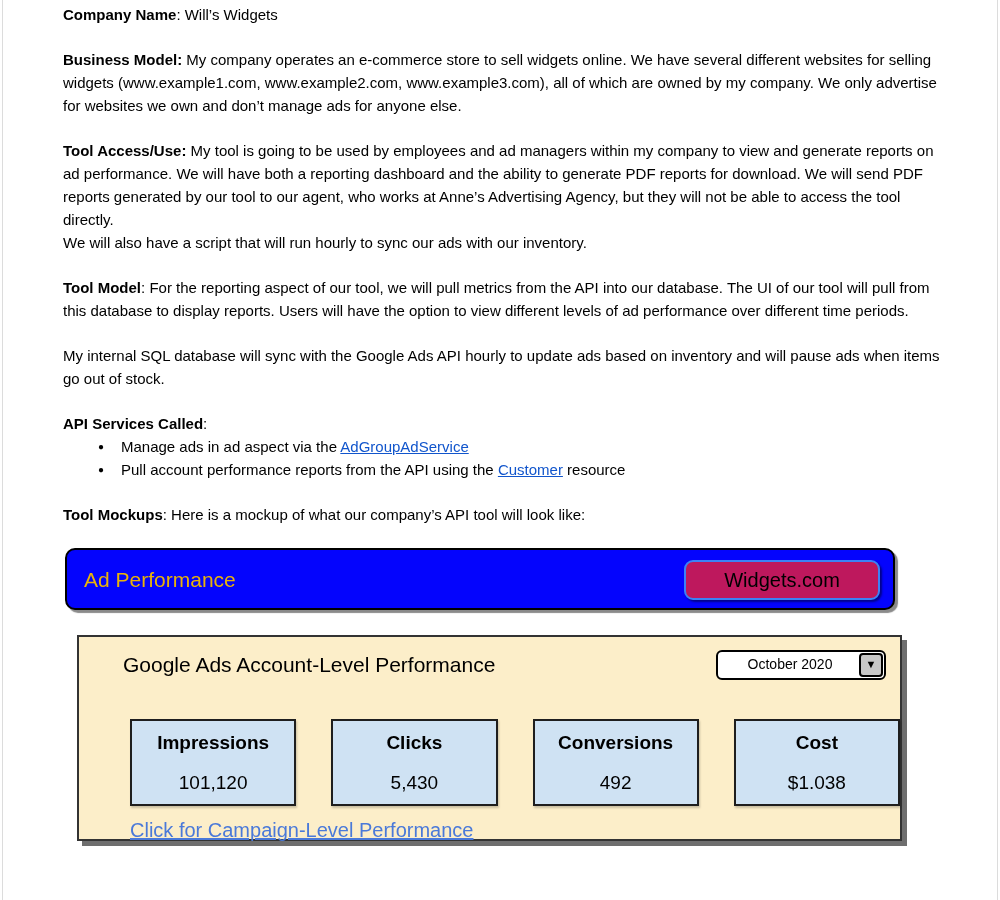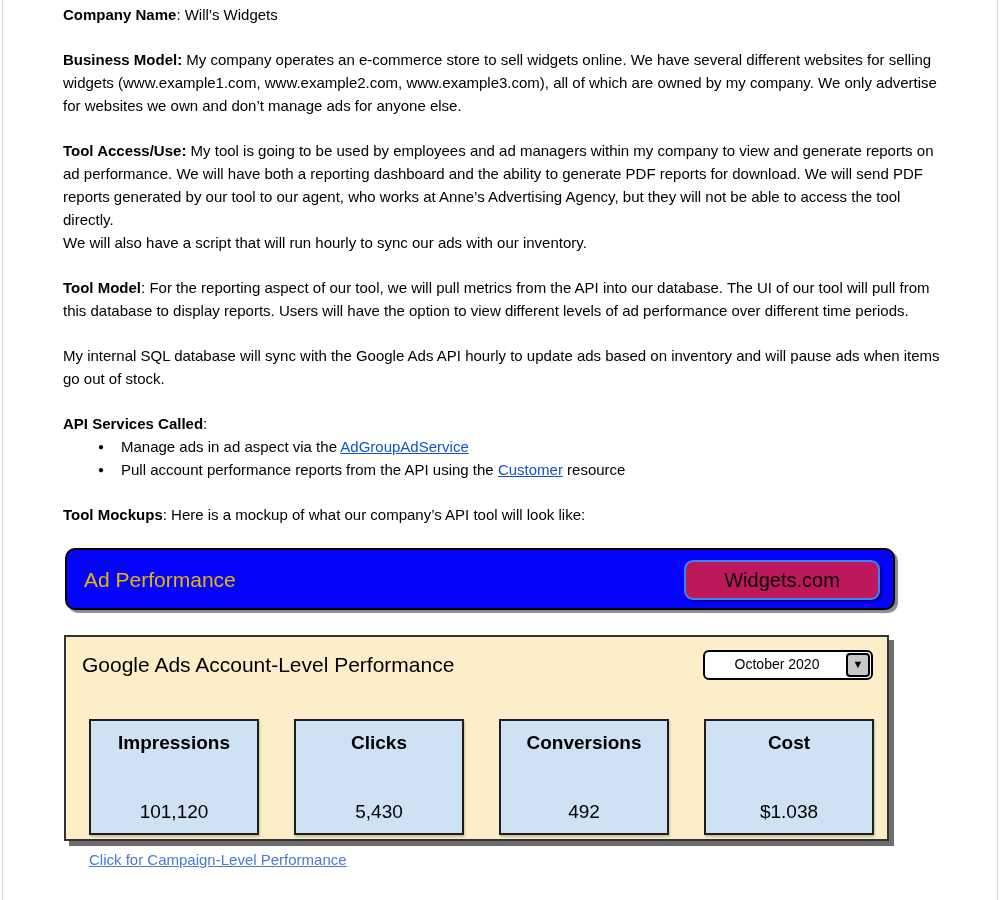--- a/index.html
+++ b/index.html
@@ -40,23 +40,24 @@
   .site-btn{
     position:absolute;right:13px;top:10px;box-sizing:border-box;
     width:196px;height:40px;background:#be185d;border:2px solid #3b82f6;border-radius:9px;
     display:flex;align-items:center;justify-content:center;
     font-size:20px;color:#000;box-shadow:2px 2px 2px rgba(0,0,0,0.45);
   }
 
   
   .panel{
     box-sizing:border-box;
-    margin:25px 0 0 1px;width:825px;height:206px;
+    margin:25px 0 0 14px;width:825px;height:206px;
     background:#FCEEC9;border:2px solid #333;
     box-shadow:5px 5px 0 #6e6e6e;
+    padding-left:28px;
   }
   .panel-header{
     display:flex;justify-content:space-between;align-items:center;
     padding:14px 14px 0 16px;height:27px;
   }
   .panel-title{font-size:21px;line-height:27px;}
   .dropdown{
     position:relative;box-sizing:border-box;
     width:170px;height:30px;background:#fff;
     border:2px solid #000;border-radius:6px;
@@ -66,30 +67,30 @@
     flex:1;text-align:center;font-size:14px;padding-right:22px;
   }
   .dropdown-btn{
     position:absolute;top:1px;right:1px;bottom:1px;width:24px;box-sizing:border-box;
     background:#c7c7c7;border:2px solid #000;border-radius:4px;
     display:flex;align-items:center;justify-content:center;
     font-size:11px;line-height:1;
   }
   .cards{display:flex;gap:35px;margin:41px 0 0 23px;}
   .card{
-    box-sizing:border-box;width:170px;height:116px;
+    box-sizing:border-box;width:170px;height:87px;
     background:#CFE2F3;border:2px solid #1e1e1e;
     display:flex;flex-direction:column;justify-content:space-between;align-items:center;
     padding:11px 0 10px;box-shadow:1px 2px 2px rgba(0,0,0,0.2);
   }
   .card-label{font-weight:bold;font-size:19px;line-height:22px;}
   .card-value{font-size:19px;line-height:22px;}
   .panel-link{
     display:inline-block;margin:13px 0 0 23px;
-    font-size:15px;color:#4a79d9;text-decoration:underline;
+    font-size:20px;color:#4a79d9;text-decoration:underline;
   }
 </style>
 </head>
 <body>
 
 <div class="page">
   <div class="content">
 
     <p class="first"><strong>Company Name</strong><span>: Will’s Widgets</span></p>
 

